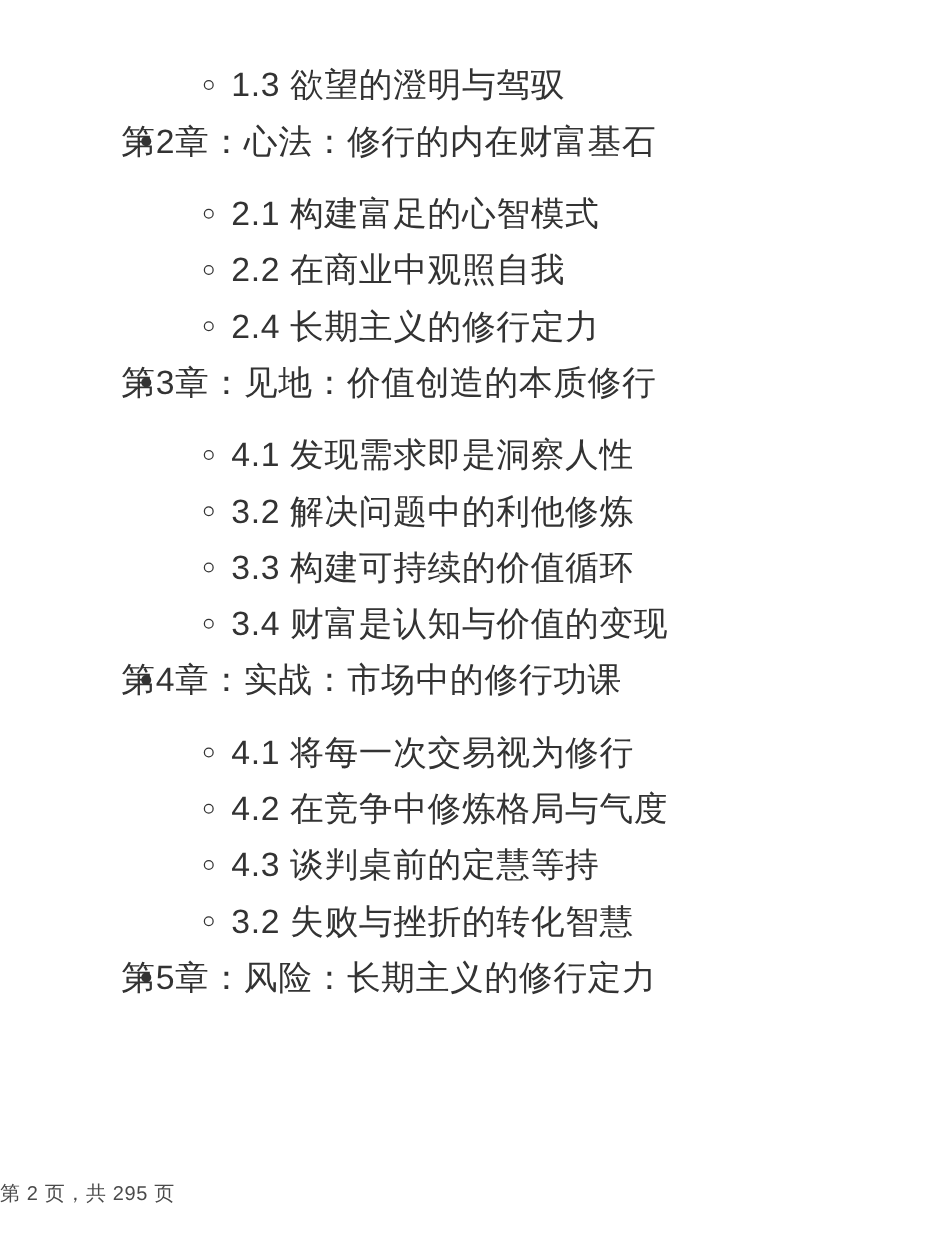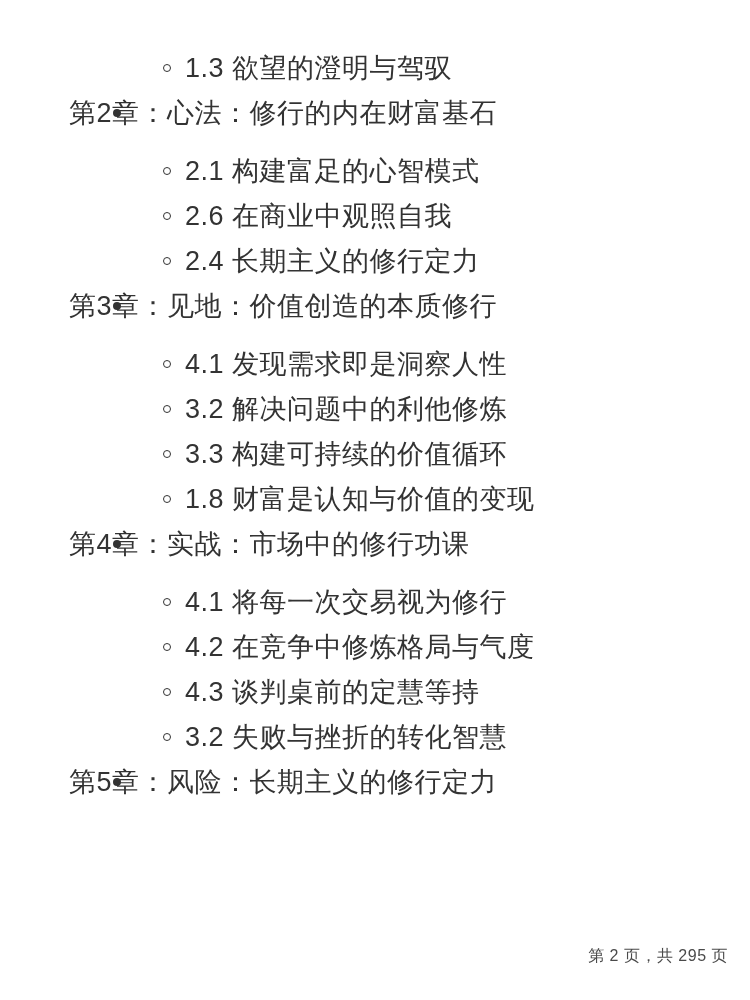--- a/index.html
+++ b/index.html
@@ -27,21 +27,21 @@
     color: var(--text-color);
   }
   .toc-list li {
     position: relative;
     font-size: 27px;
     line-height: 30px;
     letter-spacing: 0.5px;
     white-space: nowrap;
   }
   li.chapter {
-    padding-left: 69px;
+    padding-left: 97px;
     margin-top: 8px;
     margin-bottom: 28px;
   }
   li.sub {
     padding-left: 185px;
     margin-bottom: 15px;
   }
   .bullet-disc {
     position: absolute;
     left: 113px;
@@ -61,21 +61,21 @@
     height: 8px;
     border-radius: 50%;
     border: 1.5px solid var(--bullet-color);
     background: transparent;
   }
   .page-footer {
     position: absolute;
     left: 0;
     right: 0;
     top: 946px;
-    text-align: right;
+    text-align: left;
     font-size: 16px;
     line-height: 20px;
     color: var(--footer-color);
     letter-spacing: 0.5px;
   }
 </style>
 </head>
 <body>
 
 <main class="page">
@@ -87,21 +87,21 @@
       <li class="chapter">
     <span class="bullet-disc"></span>
     <span class="item-text">第2章：心法：修行的内在财富基石</span>
   </li>
       <li class="sub">
     <span class="bullet-circle"></span>
     <span class="item-text">2.1 构建富足的心智模式</span>
   </li>
       <li class="sub">
     <span class="bullet-circle"></span>
-    <span class="item-text">2.6 在商业中观照自我</span>
+    <span class="item-text">2.2 在商业中观照自我</span>
   </li>
       <li class="sub">
     <span class="bullet-circle"></span>
     <span class="item-text">2.4 长期主义的修行定力</span>
   </li>
       <li class="chapter">
     <span class="bullet-disc"></span>
     <span class="item-text">第3章：见地：价值创造的本质修行</span>
   </li>
       <li class="sub">
@@ -111,21 +111,21 @@
       <li class="sub">
     <span class="bullet-circle"></span>
     <span class="item-text">3.2 解决问题中的利他修炼</span>
   </li>
       <li class="sub">
     <span class="bullet-circle"></span>
     <span class="item-text">3.3 构建可持续的价值循环</span>
   </li>
       <li class="sub">
     <span class="bullet-circle"></span>
-    <span class="item-text">1.8 财富是认知与价值的变现</span>
+    <span class="item-text">3.4 财富是认知与价值的变现</span>
   </li>
       <li class="chapter">
     <span class="bullet-disc"></span>
     <span class="item-text">第4章：实战：市场中的修行功课</span>
   </li>
       <li class="sub">
     <span class="bullet-circle"></span>
     <span class="item-text">4.1 将每一次交易视为修行</span>
   </li>
       <li class="sub">

